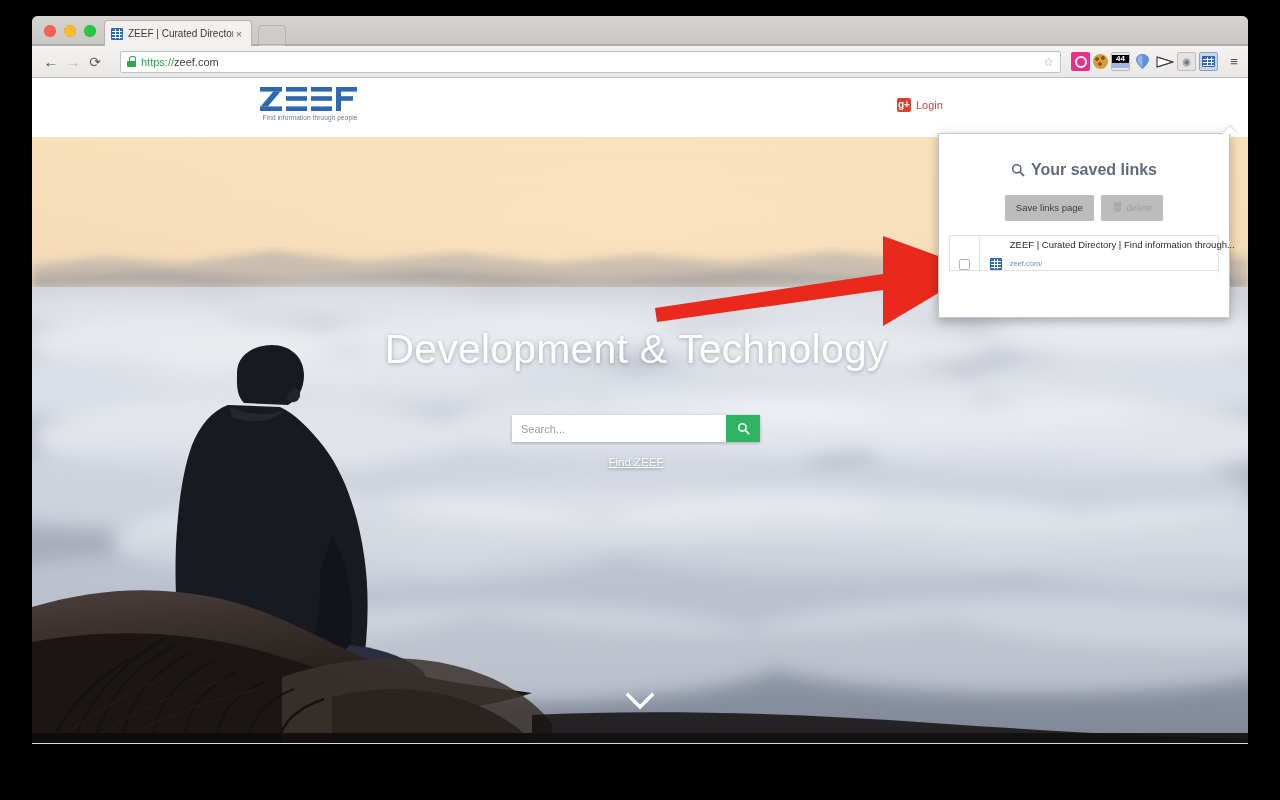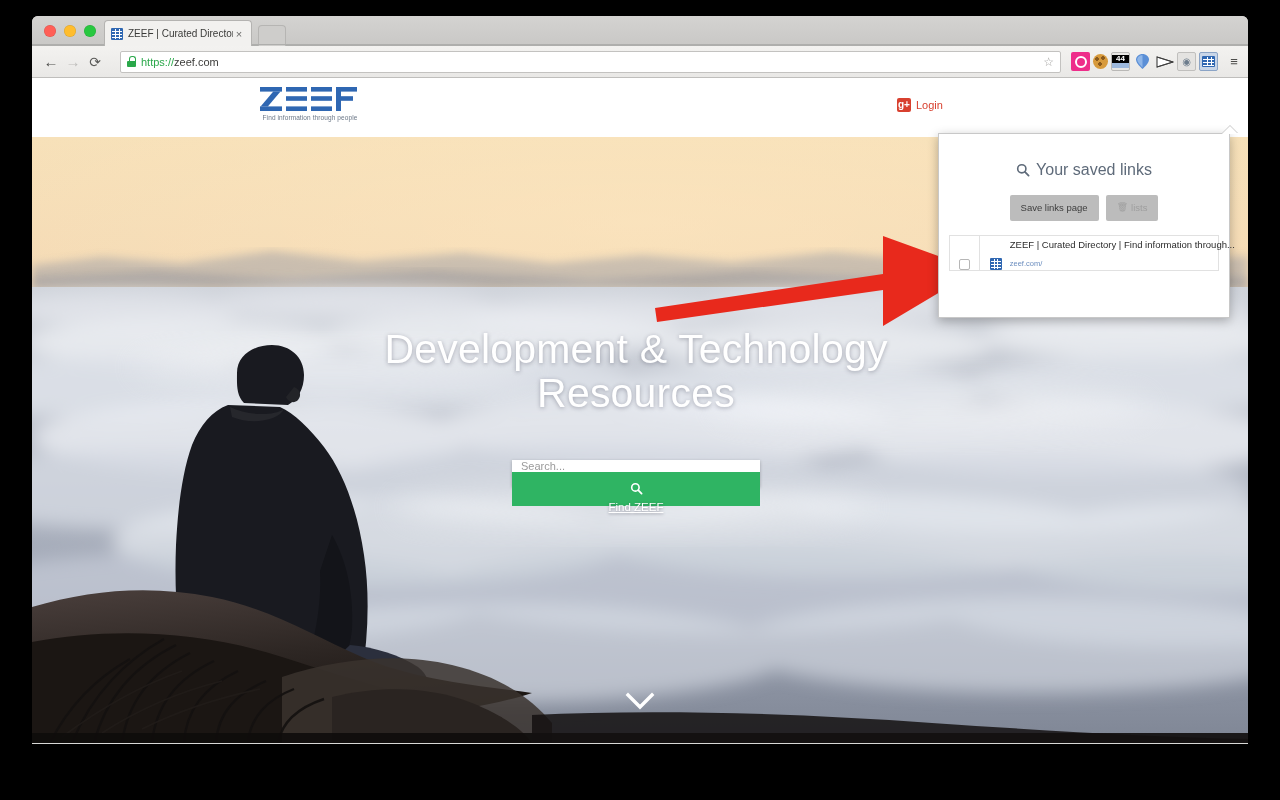--- a/index.html
+++ b/index.html
@@ -180,21 +180,20 @@
   #hero-photo{ position:absolute; inset:0; }
 
   #hero-content{ position:absolute; left:0; right:8px; top:0; text-align:center; z-index:5; }
   #hero-title{
     margin-top:190px; font-size:41px; font-weight:300; color:#fff; line-height:1.08;
     text-shadow:0 1px 4px rgba(40,40,60,.35); letter-spacing:.2px;
   }
   #search-row{
     margin:44px auto 0; width:248px; height:27px; display:flex;
     box-shadow:0 1px 3px rgba(0,0,0,.25);
-    flex-direction:column;
   }
   #search-input{
     flex:1 1 auto; border:none; outline:none; background:#fff;
     font-size:11px; color:#333; padding:0 9px; font-family:"Liberation Sans", sans-serif;
   }
   #search-input::placeholder{ color:#9b9b9b; }
   #search-button{
     flex:0 0 34px; background:#2fb463; border:none; color:#fff; font-size:12px;
     display:flex; align-items:center; justify-content:center; cursor:pointer;
   }
@@ -222,21 +221,21 @@
     box-shadow:0 3px 10px rgba(0,0,0,.28);
     z-index:60;
   }
   #popup-pointer{
     position:absolute; left:1190px; top:48px; width:0; height:0; z-index:61;
     border-left:8px solid transparent; border-right:8px solid transparent;
     border-bottom:8px solid #fff;
     filter:drop-shadow(0 -1px 0 #c8c8c8);
   }
   #popup-title{
-    margin-top:27px; text-align:center; font-size:16px; color:#5f6b7a; font-weight:normal;
+    margin-top:27px; text-align:center; font-size:16px; color:#5f6b7a; font-weight:bold;
     display:flex; align-items:center; justify-content:center; gap:6px;
   }
   #popup-search-icon{ font-size:14px; color:#5f6b7a; font-weight:normal; }
   #popup-buttons{
     margin-top:16px; display:flex; justify-content:center; gap:7px;
   }
   .popup-btn{
     background:#bcbcbc; border:none; border-radius:2px;
     font-size:9.5px; font-family:"Liberation Sans", sans-serif;
     padding:8px 11px; cursor:pointer; line-height:1;
@@ -522,21 +521,20 @@
 
           <path d="M0 596 L1216 596 L1216 606 L0 606 Z" fill="#0e0c0b" opacity="0.9"></path>
           <path d="M500 578 C620 572 760 576 900 586 C1020 594 1120 600 1216 602
                    L1216 606 L500 606 Z" fill="#141110" opacity="0.85"></path>
         </g>
       </svg>
 
       <div id="hero-content">
         <h1 id="hero-title">
           <span>Development &amp; Technology</span><br>
-          <span>Resources</span>
         </h1>
 
         <div id="search-row">
           <input id="search-input" type="text" placeholder="Search..." style="">
           <button id="search-button">
             <svg width="13" height="13" viewBox="0 0 13 13">
               <circle cx="5.4" cy="5.4" r="3.7" fill="none" stroke="#fff" stroke-width="1.6"></circle>
               <line x1="8.2" y1="8.2" x2="11.6" y2="11.6" stroke="#fff" stroke-width="1.8" stroke-linecap="round"></line>
             </svg>
           </button>
@@ -564,21 +562,21 @@
           <circle cx="5.8" cy="5.8" r="4.1" fill="none" stroke="#5f6b7a" stroke-width="1.6"></circle>
           <line x1="8.9" y1="8.9" x2="12.6" y2="12.6" stroke="#5f6b7a" stroke-width="1.8" stroke-linecap="round"></line>
         </svg>
         <span>Your saved links</span>
       </div>
 
       <div id="popup-buttons">
         <button class="popup-btn" id="save-page-button">Save links page</button>
         <button class="popup-btn" id="delete-button">
           <span id="trash-icon">🗑</span>
-          <span>lists</span>
+          <span>delete</span>
         </button>
       </div>
 
       <div id="saved-list">
         <div class="saved-item">
           <span class="item-checkbox"></span>
           <span class="item-divider"></span>
           <span class="item-favicon"></span>
           <span class="item-text">
             <span class="item-title">ZEEF | Curated Directory | Find information through...</span>

